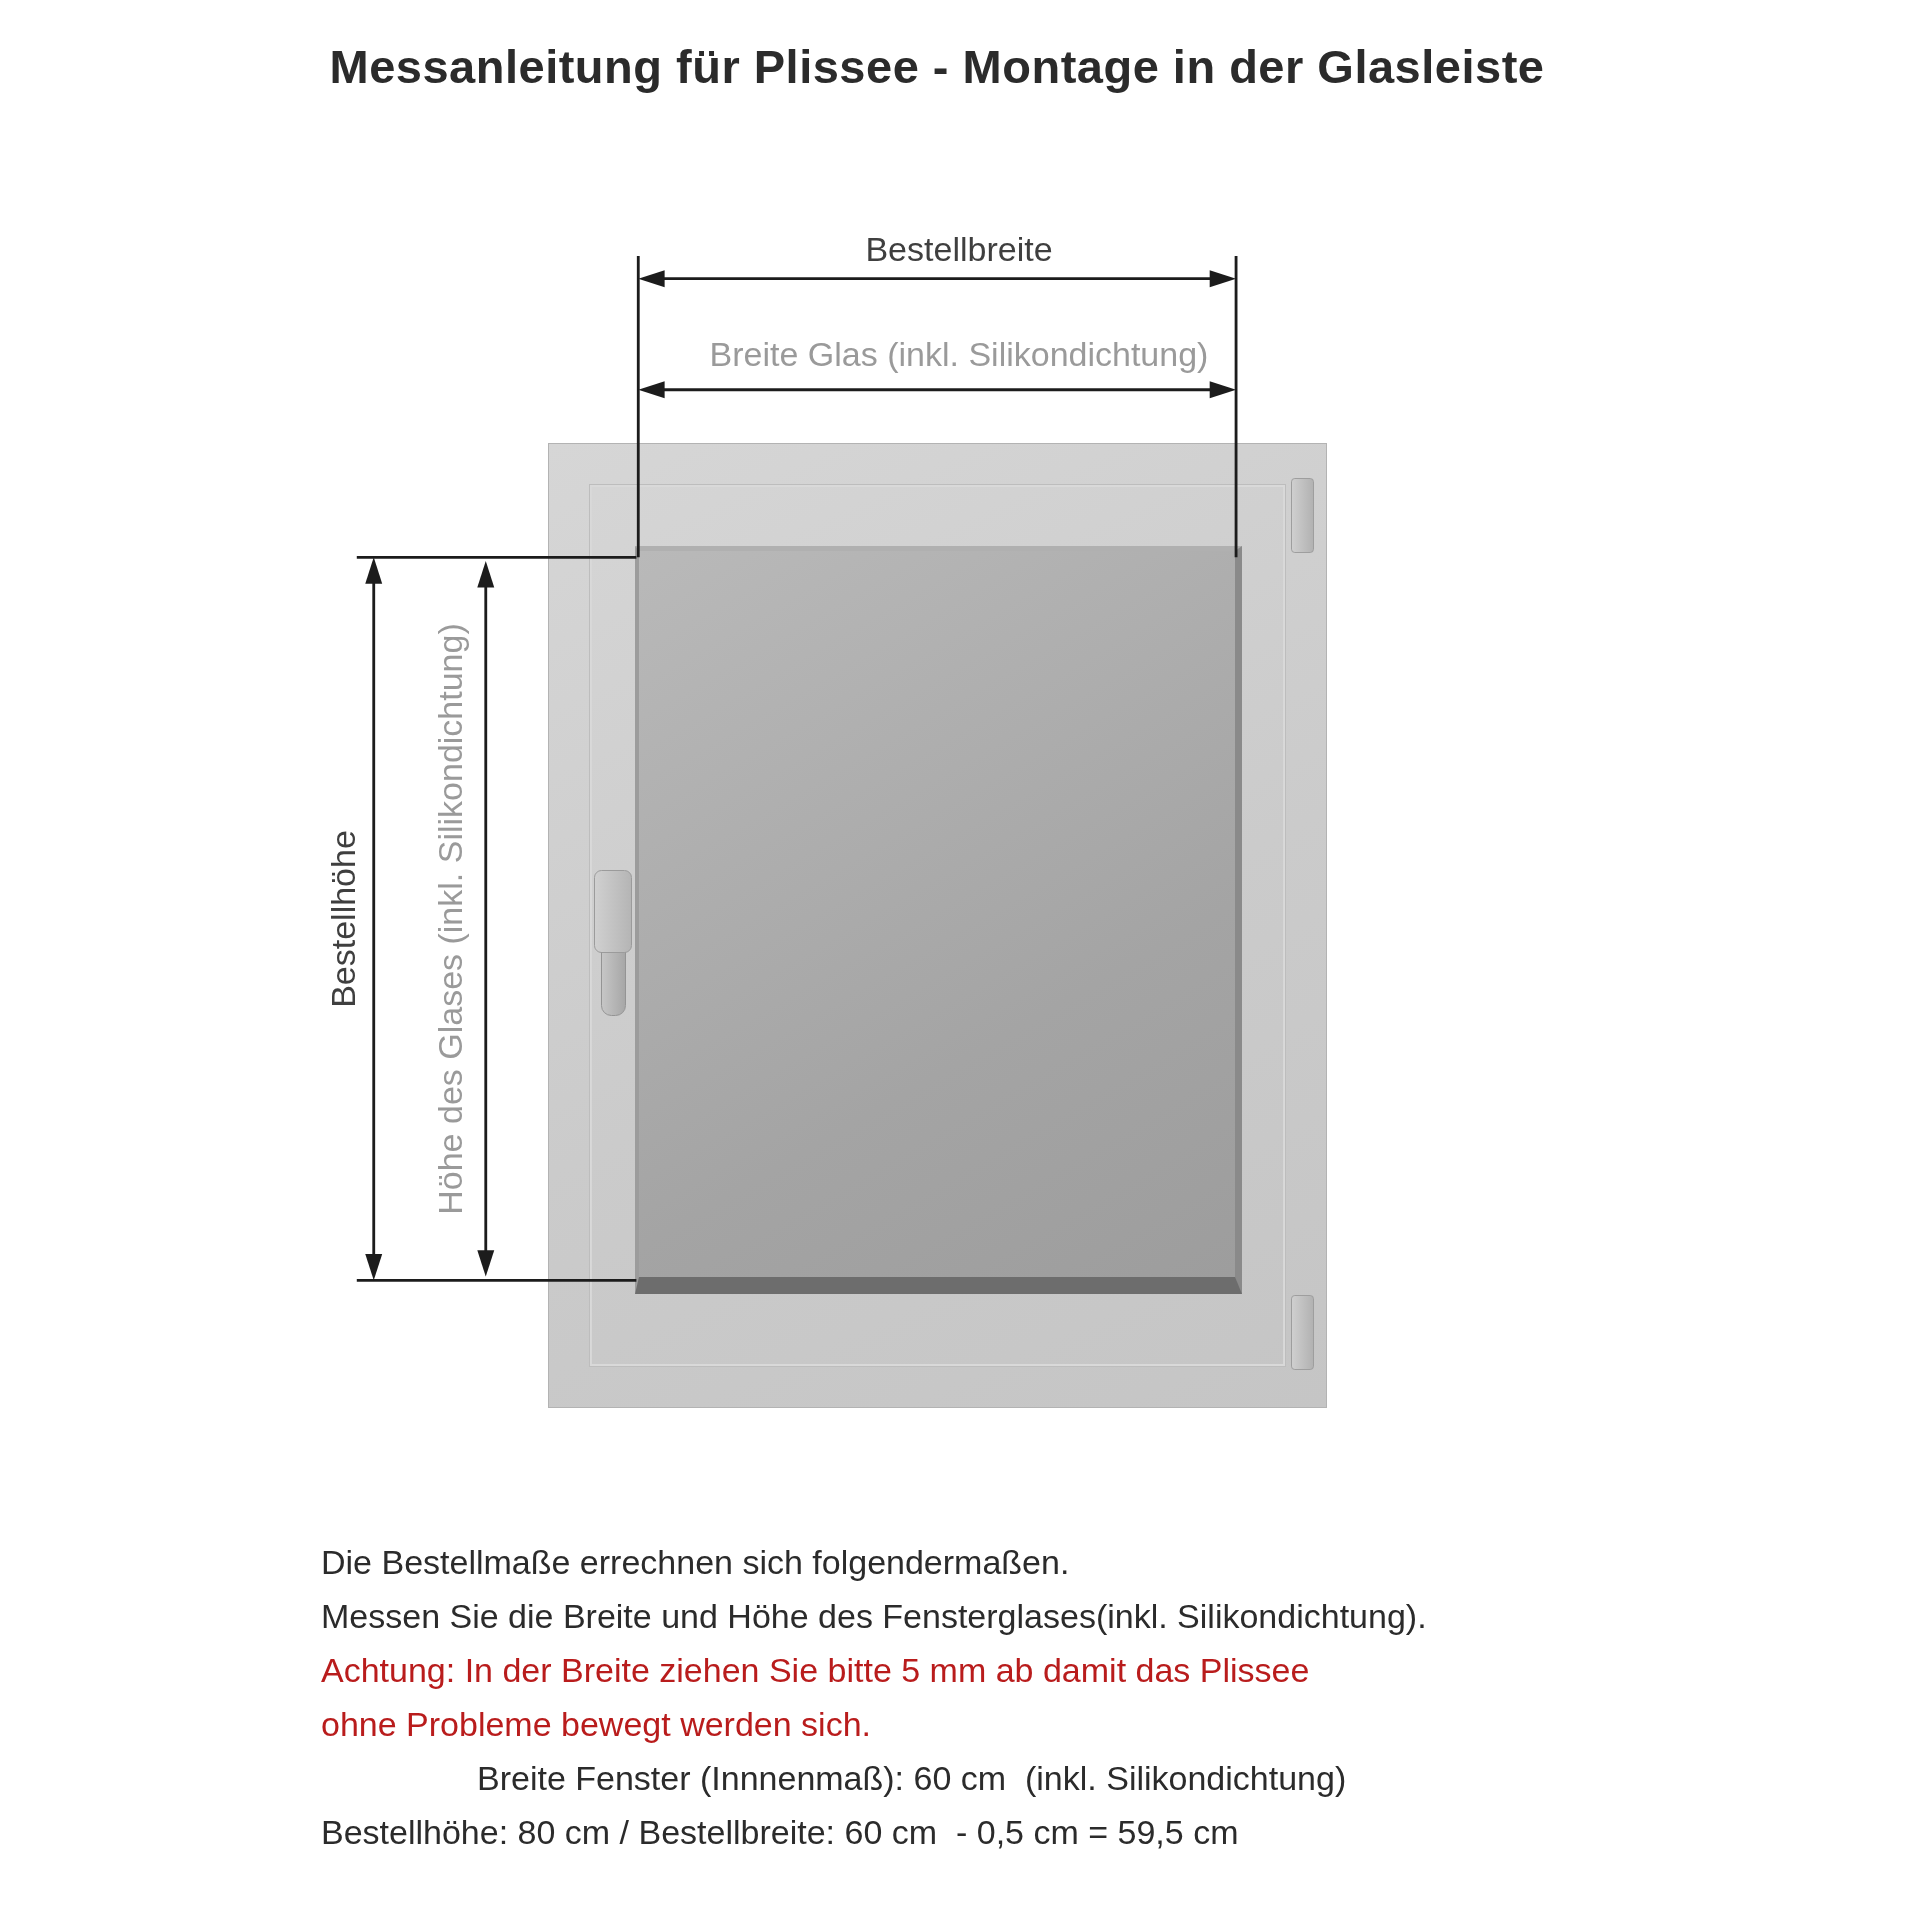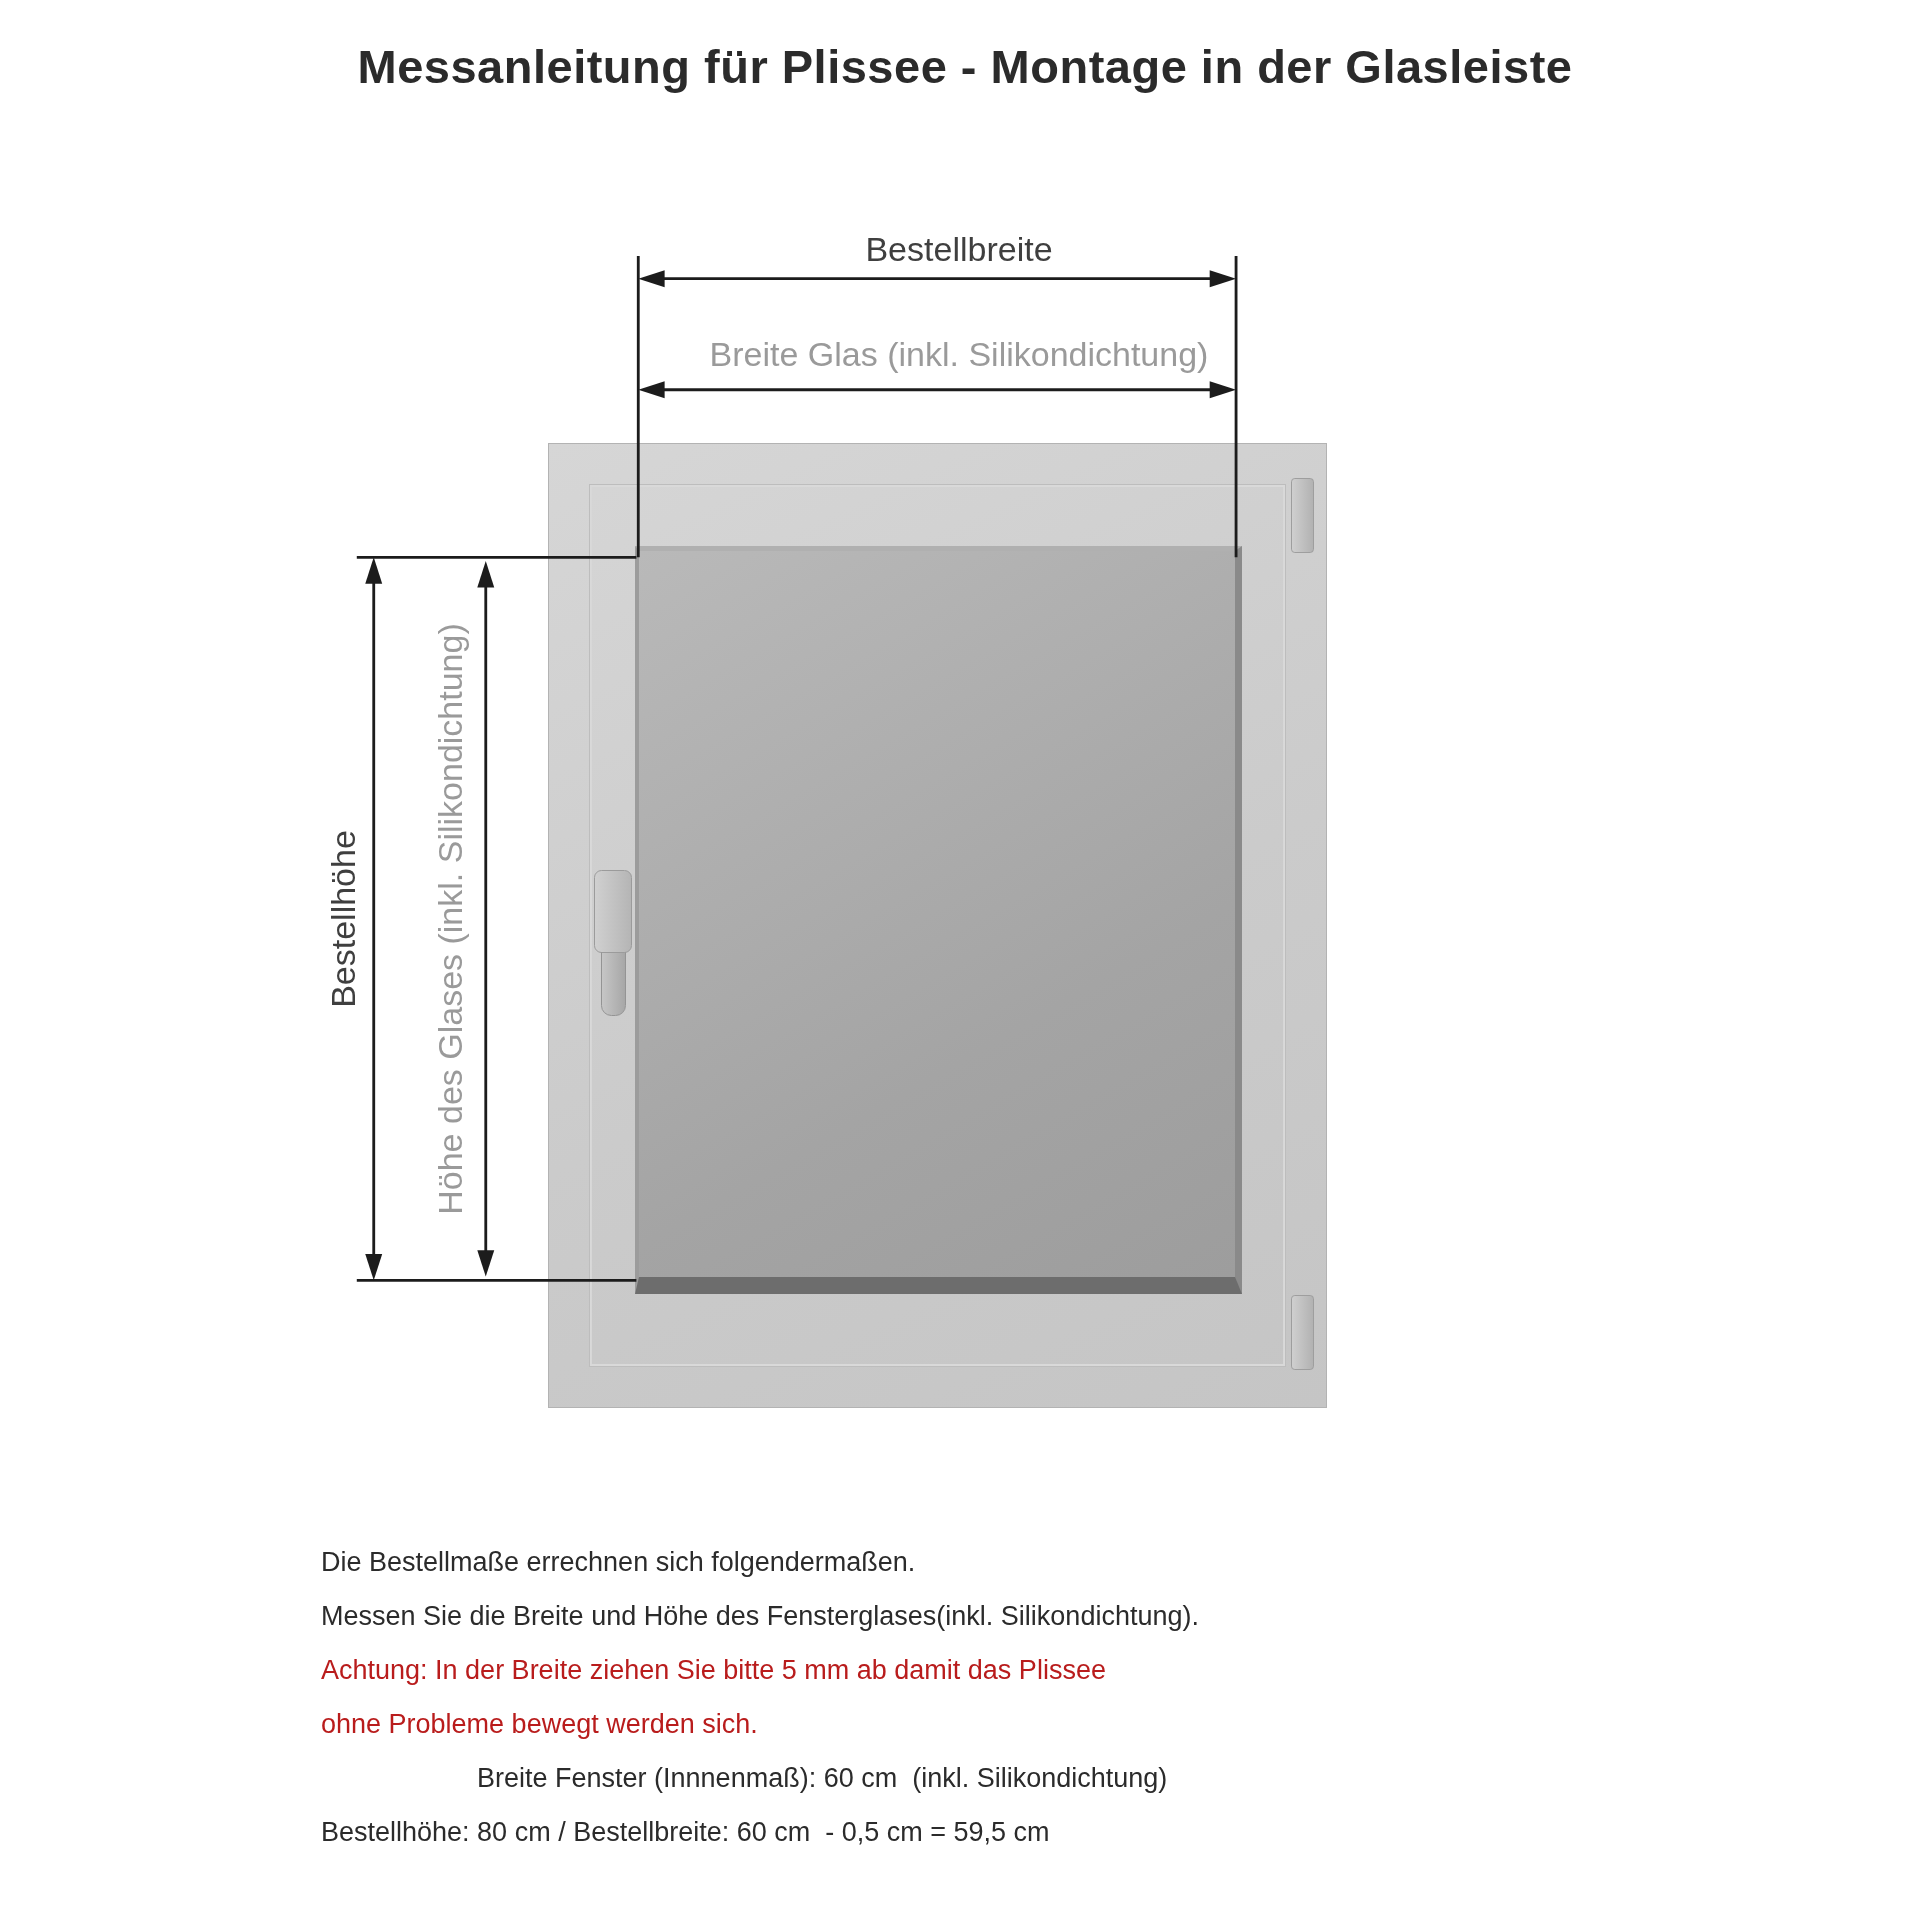--- a/index.html
+++ b/index.html
@@ -15,21 +15,20 @@
 
   .title {
     position: absolute;
     top: 7.5px;
     left: 0;
     width: 1874px;
     text-align: center;
     font-size: 47px;
     color: #2b2b2b;
     letter-spacing: 0.5px;
-    padding-left: 28px;
   }
 
   
   .window {
     position: absolute;
     left: 548px; top: 443px;
     width: 779px; height: 965px;
     box-sizing: border-box;
     background: linear-gradient(155deg, #d6d6d6 0%, #cbcbcb 55%, #c5c5c5 100%);
     border: 1.9px solid #b3b3b3;
@@ -104,21 +103,21 @@
 
   
   .instructions {
     position: absolute;
     left: 321px;
     top: 1535px;
     width: 1525px;
   }
   .instructions .line {
     margin: 0;
-    font-size: 27px;
+    font-size: 34px;
     line-height: 54px;
     color: #2b2b2b;
     white-space: pre-wrap;
   }
   .instructions .warning { color: #b91c1c; }
   .instructions .example-first { margin-top: 51px; }
   .instructions .example-indent { padding-left: 156px; }
 </style>
 </head>
 <body>

